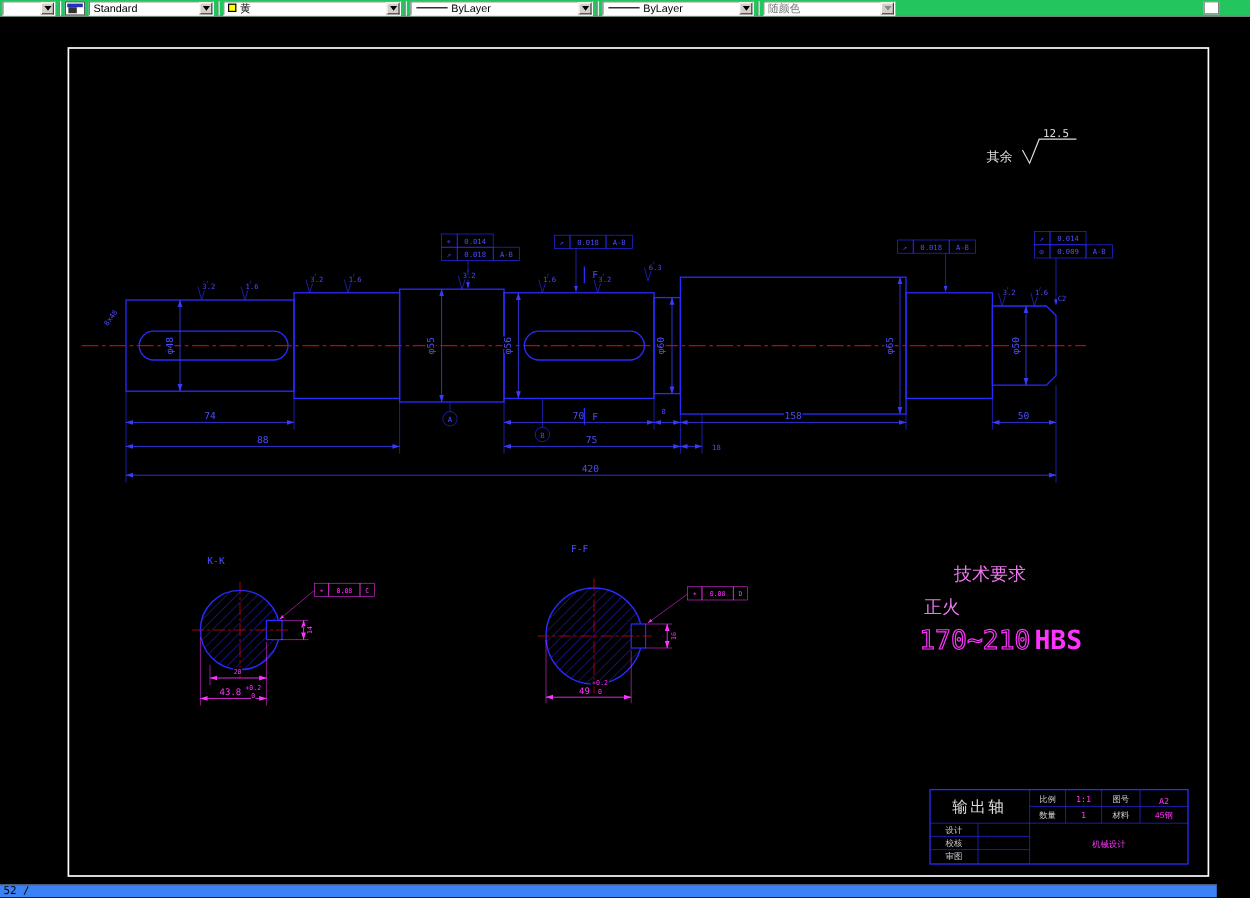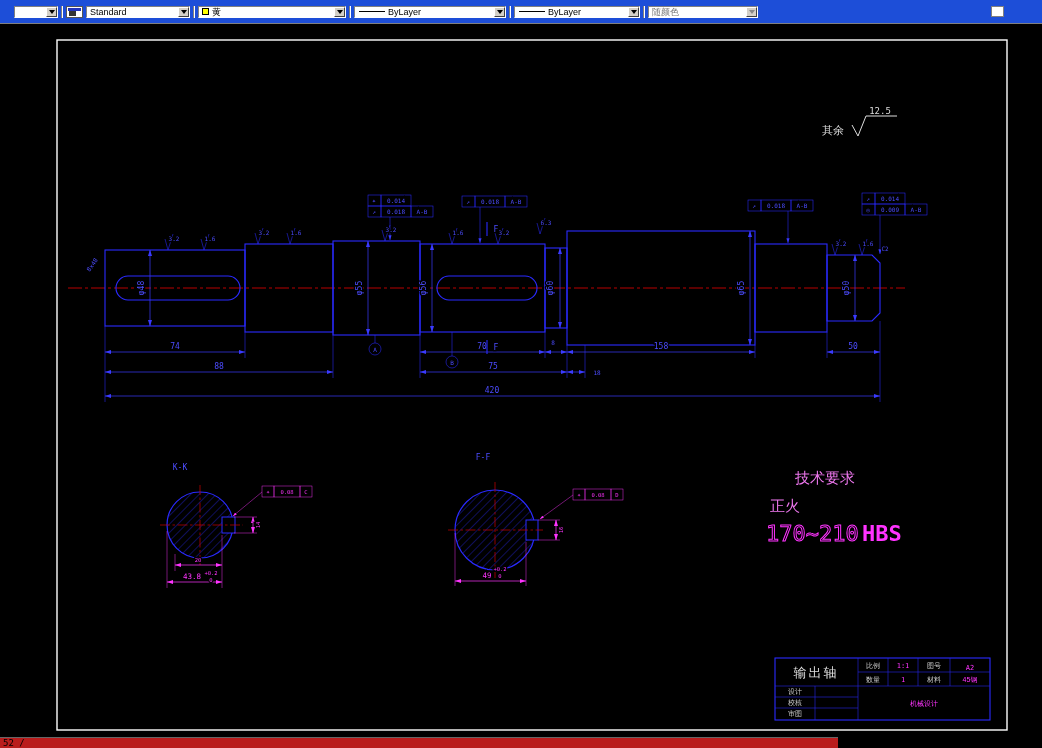--- a/index.html
+++ b/index.html
@@ -1,33 +1,33 @@
 <!DOCTYPE html>
 <html><head>
 <meta charset="utf-8">
 <style>
   *{margin:0;padding:0;box-sizing:border-box}
   html,body{width:1042px;height:748px;background:#000;font-family:"Liberation Sans",sans-serif;overflow:hidden;position:relative}
   
-  .toolbar{position:absolute;top:0;left:0;width:1042px;height:24px;background:#1d4ed8;display:flex;align-items:center;gap:3px;padding:1px 14px;border-bottom:1px solid #808080}
+  .toolbar{position:absolute;top:0;left:0;width:1042px;height:14px;background:#22c55e;display:flex;align-items:center;gap:3px;padding:1px 2px;border-bottom:1px solid #808080}
   .combo{display:flex;align-items:center;height:12px;background:#fff;border:1px solid;border-color:#808080 #fff #fff #808080;font-size:9px;color:#000}
   .combo .val{flex:1;padding:0 3px;white-space:nowrap;overflow:hidden;font-size:9px;line-height:10px}
   .cbtn{width:11px;height:10px;background:#d4d0c8;border:1px solid;border-color:#fff #404040 #404040 #fff;display:flex;align-items:center;justify-content:center;flex:none}
   .tri{width:0;height:0;border:3px solid transparent;border-top:4px solid #000;margin-top:4px}
   .disabled .val{color:#777}
   .disabled .tri{border-top-color:#888}
   .sep{width:2px;height:12px;border-left:1px solid #808080;border-right:1px solid #fff}
   .swatch{width:7px;height:7px;background:#ffff00;border:1px solid #000;margin-left:3px;flex:none}
   .lsample{width:26px;height:1px;background:#000;margin-left:4px;flex:none}
   .tbicon{width:17px;height:12px;background:#fff;border:1px solid #555;position:relative;flex:none;display:inline-block}
   .tbicon .bar{position:absolute;left:1px;top:1px;right:1px;height:3px;background:#2233bb}
   .tbicon .dot{position:absolute;left:2px;bottom:1px;width:7px;height:5px;background:#333}
   .endbtn{margin-left:auto;margin-right:24px;width:13px;height:11px;background:#fff;border:1px solid #808080}
   
-  .cmd{position:absolute;top:737px;left:0;width:838px;height:11px;background:#b91c1c;border-top:1px solid #666;font-family:"DejaVu Sans Mono",monospace;font-size:9px;line-height:10px;color:#000;padding:0 3px}
+  .cmd{position:absolute;top:737px;left:0;width:1014px;height:11px;background:#3b82f6;border-top:1px solid #666;font-family:"DejaVu Sans Mono",monospace;font-size:9px;line-height:10px;color:#000;padding:0 3px}
   
   .canvas{position:absolute;top:14px;left:0}
   svg text{font-family:"DejaVu Sans Mono",monospace}
   .cn{font-family:"Liberation Sans",sans-serif}
   .o{stroke:#2a2aff;stroke-width:1.1;fill:none}
   .th{stroke:#2a2aff;stroke-width:0.55;fill:none}
   .dl{stroke:#3a3aff;stroke-width:0.7;fill:none}
   .ml{stroke:#ff33ff;stroke-width:0.7;fill:none}
   .mlt{stroke:#ff33ff;stroke-width:0.45;fill:none}
   .cl{stroke:#cc0000;stroke-width:0.9;fill:none;stroke-dasharray:14 3 3 3}

